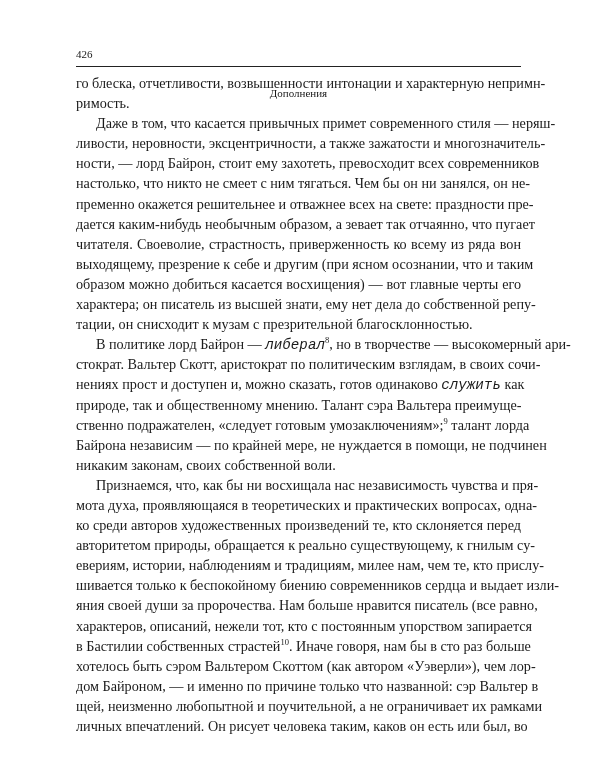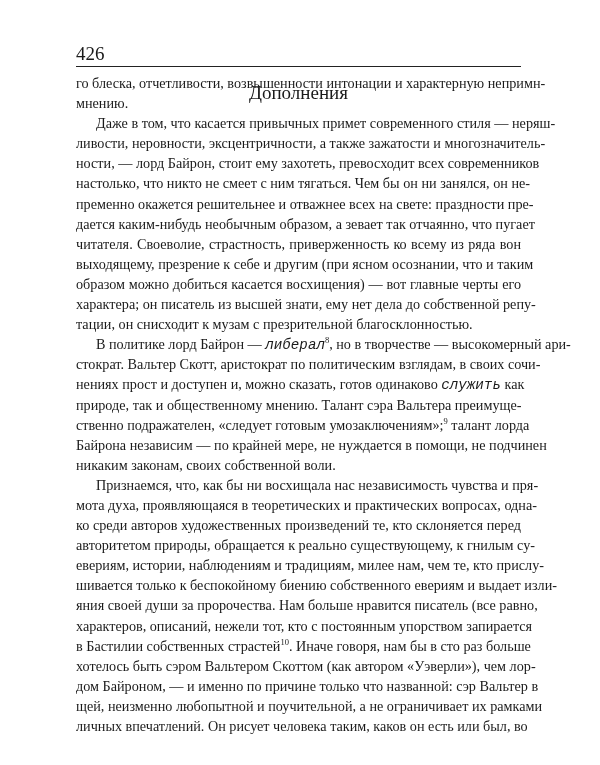--- a/index.html
+++ b/index.html
@@ -1,19 +1,19 @@
 <!DOCTYPE html>
 <html><head>
 <meta charset="utf-8">
 <style>
   html, body { margin:0; padding:0; background:#ffffff; }
   body { width:600px; height:765px; position:relative; overflow:hidden; }
   .page { position:absolute; left:76px; top:44px; width:445px; color:#1a1a1a;
           font-family:"Liberation Serif","DejaVu Serif",serif; }
-  .running-head { position:relative; height:20px; font-size:19px; line-height:20px; }
+  .running-head { position:relative; height:20px; font-size:11px; line-height:20px; }
   .folio { position:absolute; left:0; top:0; }
   .head-title { position:absolute; left:0; right:0; text-align:center; top:0;margin-top:39px; }
   .rule { height:0; border-top:1.4px solid #222; margin-top:2px; margin-bottom:6px; }
   .body { font-size:14.2px; line-height:20.1px; }
   .line { display:block; white-space:nowrap; text-align:justify; text-align-last:justify; height:20.1px; }
   .line.last { text-align-last:left; }
   .line.indent { text-indent:20px; }
   sup { font-size:8.5px; line-height:0; vertical-align:6px; }
   i { font-style:italic;font-family:Liberation Mono, monospace; }
 </style>
@@ -22,21 +22,21 @@
 
 <div class="page">
   <div class="running-head">
     <span class="folio">426</span>
     <span class="head-title">Дополнения</span>
   </div>
   <div class="rule"></div>
   <div class="body" id="body">
       <div>
         <span class="line">го блеска, отчетливости, возвышенности интонации и характерную непримн-</span>
-        <span class="line last">мнению.</span>
+        <span class="line last">римость.</span>
       </div>
       <div>
         <span class="line indent">Даже в том, что касается привычных примет современного стиля — неряш-</span>
         <span class="line">ливости, неровности, эксцентричности, а также зажатости и многозначитель-</span>
         <span class="line">ности, — лорд Байрон, стоит ему захотеть, превосходит всех современников</span>
         <span class="line">настолько, что никто не смеет с ним тягаться. Чем бы он ни занялся, он не-</span>
         <span class="line">пременно окажется решительнее и отважнее всех на свете: праздности пре-</span>
         <span class="line">дается каким-нибудь необычным образом, а зевает так отчаянно, что пугает</span>
         <span class="line">читателя. Своеволие, страстность, приверженность ко всему из ряда вон</span>
         <span class="line">выходящему, презрение к себе и другим (при ясном осознании, что и таким</span>
@@ -52,21 +52,21 @@
         <span class="line">ственно подражателен, «следует готовым умозаключениям»;<sup>9</sup> талант лорда</span>
         <span class="line">Байрона независим — по крайней мере, не нуждается в помощи, не подчинен</span>
         <span class="line last">никаким законам, своих собственной воли.</span>
       </div>
       <div>
         <span class="line indent">Признаемся, что, как бы ни восхищала нас независимость чувства и пря-</span>
         <span class="line">мота духа, проявляющаяся в теоретических и практических вопросах, одна-</span>
         <span class="line">ко среди авторов художественных произведений те, кто склоняется перед</span>
         <span class="line">авторитетом природы, обращается к реально существующему, к гнилым су-</span>
         <span class="line">евериям, истории, наблюдениям и традициям, милее нам, чем те, кто прислу-</span>
-        <span class="line">шивается только к беспокойному биению собственного евериям и выдает изли-</span>
+        <span class="line">шивается только к беспокойному биению современников сердца и выдает изли-</span>
         <span class="line">яния своей души за пророчества. Нам больше нравится писатель (все равно,</span>
         <span class="line">характеров, описаний, нежели тот, кто с постоянным упорством запирается</span>
         <span class="line">в Бастилии собственных страстей<sup>10</sup>. Иначе говоря, нам бы в сто раз больше</span>
         <span class="line">хотелось быть сэром Вальтером Скоттом (как автором «Уэверли»), чем лор-</span>
         <span class="line">дом Байроном, — и именно по причине только что названной: сэр Вальтер в</span>
         <span class="line">щей, неизменно любопытной и поучительной, а не ограничивает их рамками</span>
         <span class="line">личных впечатлений. Он рисует человека таким, каков он есть или был, во</span>
       </div>
     </div>
 </div>

